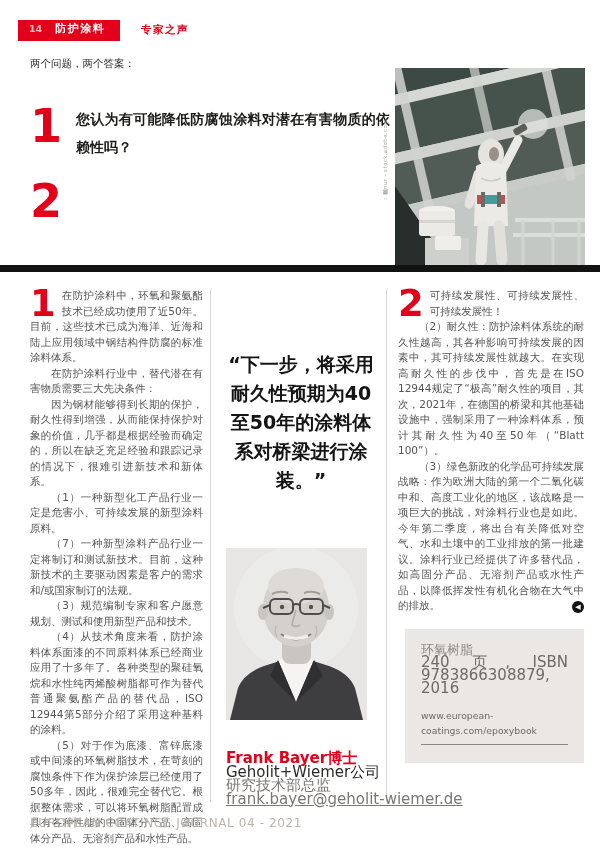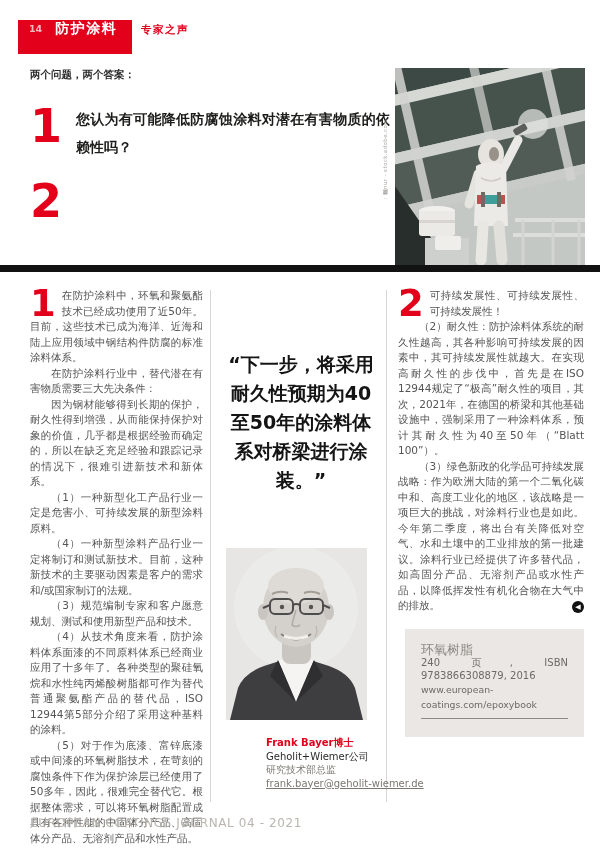--- a/index.html
+++ b/index.html
@@ -1,28 +1,28 @@
 <!DOCTYPE html>
 <html><head>
 <meta charset="utf-8">
 <style>
   html,body{margin:0;padding:0;background:#9a9a9a;}
   .page{position:relative;width:600px;height:849px;background:#ffffff;margin:0 auto;
         font-family:"DejaVu Sans","Liberation Sans",sans-serif;overflow:hidden;}
 
   
   .page-badge{position:absolute;left:18px;top:20px;height:17px;background:#e2001a;
-. 	border-radius:9px;display:flex;align-items:center;padding:0 15px 17px 11px;}
+. 	border-radius:9px;display:flex;align-items:center;padding:0 15px 4px 11px;}
   .badge-num{color:rgba(255,255,255,.72);font-size:9.5px;font-weight:bold;margin-right:13px;}
-  .badge-section{color:#fff;font-size:14px;font-weight:bold;letter-spacing:1.5px;}
+  .badge-section{color:#fff;font-size:11px;font-weight:bold;letter-spacing:1.5px;}
   .subsection{position:absolute;left:141px;top:23px;color:#e2001a;font-size:10.5px;
         font-weight:bold;letter-spacing:1.5px;}
 
   
-  .intro{position:absolute;left:30px;top:68px;font-size:10.5px;font-weight:bold;color:#2a2a2a;}
+  .intro{position:absolute;left:30px;top:57px;font-size:10.5px;font-weight:normal;color:#2a2a2a;}
   .q-num{position:absolute;left:30px;font-size:46px;font-weight:800;color:#e2001a;line-height:1;}
   .q-num.n1{top:103px;} .q-num.n2{top:178px;}
   .q-text{position:absolute;left:76px;width:314px;font-size:14px;font-weight:bold;
         color:#1d1d1b;line-height:28px;text-align:justify;}
   .q-text.t1{top:105px;} .q-text.t2{top:180px;}
 
   
   .photo-bridge{position:absolute;left:395px;top:68px;width:190px;height:197px;overflow:hidden;}
   .photo-credit{position:absolute;left:381px;top:70px;height:130px;writing-mode:vertical-rl;
         transform:rotate(180deg);font-size:5.5px;color:#a9a6a2;letter-spacing:.4px;}
@@ -38,35 +38,35 @@
   .col p.lead{text-indent:0;}
   .dropcap{float:left;font-size:37px;line-height:30px;font-weight:800;color:#e2001a;
         margin:1px 6px 0 0;}
   .divider{position:absolute;top:290px;height:512px;width:1px;background:#d8d5d2;}
   .div1{left:210px;} .div2{left:386px;}
 
   
   .pull-quote{position:absolute;left:222px;top:350px;width:158px;font-size:19px;line-height:29px;
         font-weight:bold;color:#141414;text-align:center;}
   .portrait{position:absolute;left:226px;top:548px;width:141px;height:172px;}
-  .caption{position:absolute;left:226px;top:736px;font-size:10px;line-height:13.5px;margin-left:40px;}
+  .caption{position:absolute;left:226px;top:752px;font-size:15px;line-height:13.5px;}
   .cap-name{color:#e2001a;font-weight:bold;}
   .cap-company{color:#2a2a2a;font-weight:normal;}
   .cap-title{color:#7b7772;}
   .cap-email{color:#7b7772;text-decoration:underline;cursor:pointer;}
 
   
   .end-row{display:flex;justify-content:flex-end;margin-top:-13px;}
   .end-marker{width:12px;height:12px;border-radius:50%;background:#121212;color:#fff;
         font-size:7px;line-height:12px;text-align:center;}
   .book-box{background:#eae7e4;margin:16px 0 0 7px;width:147px;padding:14px 16px 18px 16px;}
   .book-heading{color:#e2001a;font-weight:bold;font-size:11.5px;letter-spacing:2px;margin-bottom:11px;}
   .book-title{color:#8d8883;font-size:13px;line-height:13px;}
-  .book-details{color:#6e6a66;font-size:10px;line-height:13px;}
-  .book-url{display:inline-block;color:#6e6a66;font-size:9.3px;
+  .book-details{color:#6e6a66;font-size:15px;line-height:13px;}
+  .book-url{display:inline-block;color:#6e6a66;font-size:9.3px;margin-top:13px;
         border-bottom:1px solid #8d8883;padding-bottom:5px;cursor:pointer;}
 
   .footer{position:absolute;left:30px;top:816px;font-size:12px;color:#bab5af;letter-spacing:.6px;}
 </style>
 </head>
 <body>
 
 <div class="page">
 
   <div class="page-badge">
@@ -123,21 +123,21 @@
   <div class="black-bar"></div>
 
   <div class="col col1">
     <p class="lead">
       <span class="dropcap">1</span>
       <span>在防护涂料中，环氧和聚氨酯技术已经成功使用了近50年。目前，这些技术已成为海洋、近海和陆上应用领域中钢结构件防腐的标准涂料体系。</span>
     </p>
     <p>在防护涂料行业中，替代潜在有害物质需要三大先决条件：</p>
     <p>因为钢材能够得到长期的保护，耐久性得到增强，从而能保持保护对象的价值，几乎都是根据经验而确定的，所以在缺乏充足经验和跟踪记录的情况下，很难引进新技术和新体系。</p>
     <p>（1）一种新型化工产品行业一定是危害小、可持续发展的新型涂料原料。</p>
-    <p>（4）一种新型涂料产品行业一定将制订和测试新技术。目前，这种新技术的主要驱动因素是客户的需求和/或国家制订的法规。</p>
+    <p>（7）一种新型涂料产品行业一定将制订和测试新技术。目前，这种新技术的主要驱动因素是客户的需求和/或国家制订的法规。</p>
     <p>（3）规范编制专家和客户愿意规划、测试和使用新型产品和技术。</p>
     <p>（4）从技术角度来看，防护涂料体系面漆的不同原料体系已经商业应用了十多年了。各种类型的聚硅氧烷和水性纯丙烯酸树脂都可作为替代普通聚氨酯产品的替代品，ISO 12944第5部分介绍了采用这种基料的涂料。</p>
     <p>（5）对于作为底漆、富锌底漆或中间漆的环氧树脂技术，在苛刻的腐蚀条件下作为保护涂层已经使用了50多年，因此，很难完全替代它。根据整体需求，可以将环氧树脂配置成具有各种性能的中固体分产品、高固体分产品、无溶剂产品和水性产品。</p>
   </div>
 
   <div class="divider div1"></div>
   <div class="divider div2"></div>
 
   <div class="pull-quote">“下一步，将采用耐久性预期为40至50年的涂料体系对桥梁进行涂装。”</div>
 

